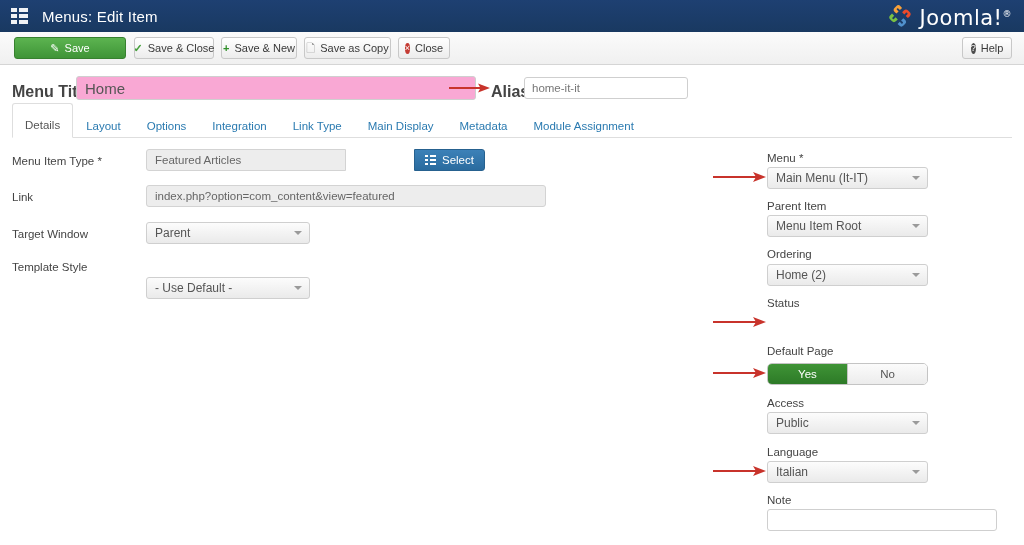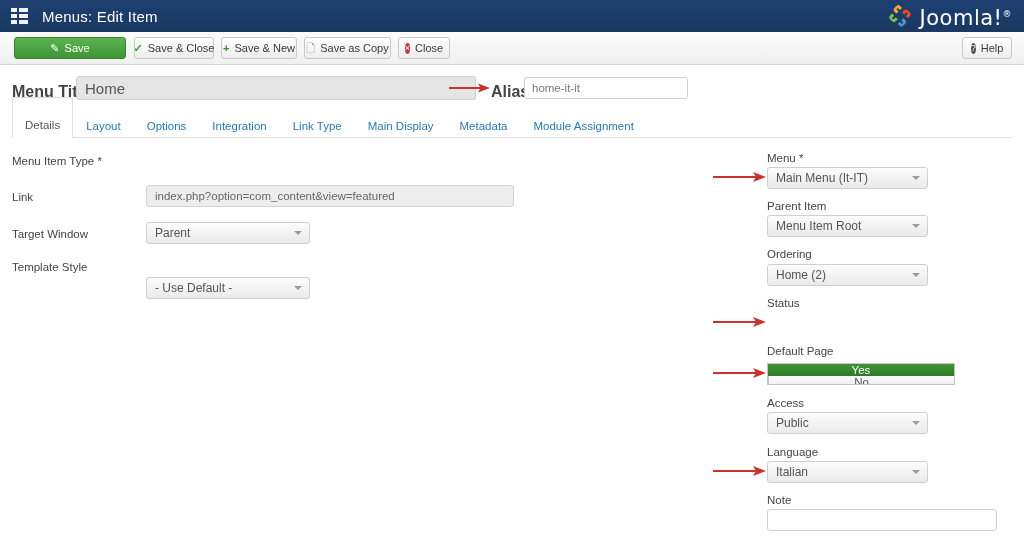--- a/index.html
+++ b/index.html
@@ -115,21 +115,21 @@
     font-weight: bold;
   }
   .label-menu-title { position: absolute; left: 12px; top: 83px; }
   .input-menu-title {
     position: absolute;
     left: 76px; top: 76px;
     width: 400px; height: 24px;
     box-sizing: border-box;
     border: 1px solid #cfcfcf;
     border-radius: 3px;
-    background: #e5e5e5;
+    background: #f9a8d4;
     padding: 0 8px;
     font-size: 15px;
     color: #555;
     font-family: "Liberation Sans", sans-serif;
     outline: none;
   }
   .label-alias { position: absolute; left: 491px; top: 83px; }
   .input-alias {
     position: absolute;
     left: 524px; top: 77px;
@@ -150,21 +150,21 @@
     position: absolute;
     left: 12px; top: 112px;
     width: 1000px; height: 25px;
     border-bottom: 1px solid #dedede;
     display: flex;
     align-items: flex-end;
   }
   .tab {
     font-size: 11.5px;
     color: #2a7ab0;
-    padding: 21px 12px 6px 12px;
+    padding: 15px 12px 6px 12px;
     cursor: pointer;
     border: 1px solid transparent;
     border-bottom: none;
     position: relative;
     top: 1px;
     white-space: nowrap;
   }
   .tab.active {
     color: #555;
     background: #ffffff;
@@ -263,27 +263,26 @@
     cursor: pointer;
   }
   .status-select .caret {
     position: absolute; right: 7px; top: 50%; margin-top: -2px;
     width: 0; height: 0;
     border-left: 4px solid transparent;
     border-right: 4px solid transparent;
     border-top: 4px solid #8ec986;
   }
   .toggle {
-    width: 188px; height: 22px;
+    width: 161px; height: 22px;
     box-sizing: border-box;
     border: 1px solid #c4c4c4;
-    border-radius: 0;
+    border-radius: 5px;
     display: flex;
     overflow: hidden;
-    flex-direction: column;
   }
   .toggle .opt {
     flex: 1;
     display: flex;
     align-items: center;
     justify-content: center;
     font-size: 11.5px;
     cursor: pointer;
   }
   .toggle .opt.on {
@@ -397,23 +396,37 @@
   <div class="tab">Integration</div>
   <div class="tab">Link Type</div>
   <div class="tab">Main Display</div>
   <div class="tab">Metadata</div>
   <div class="tab">Module Assignment</div>
 </div>
 
 <div class="form-left">
 
   <span class="fl-label" style="top:15px;">Menu Item Type *</span>
+  <div class="fl-ctl" style="top:9px; width:200px;">
+    <div class="readonly-input" style="width:200px; border-radius:3px 0 0 3px;">Featured Articles</div>
+    <div class="btn-select">
+      <span class="sel-grid">
+          <i></i>
+          <i></i>
+          <i></i>
+          <i></i>
+          <i></i>
+          <i></i>
+        </span>
+      <span>Select</span>
+    </div>
+  </div>
 
   <span class="fl-label" style="top:51px;">Link</span>
-  <div class="fl-ctl readonly-input" style="top:45px; width:368px;">index.php?option=com_content&amp;view=featured</div>
+  <div class="fl-ctl readonly-input" style="top:45px; width:400px;">index.php?option=com_content&amp;view=featured</div>
 
   <span class="fl-label" style="top:88px;">Target Window</span>
   <div class="fl-ctl select-box" style="top:82px; width:164px;">
     <span>Parent</span>
     <span class="caret"></span>
   </div>
 
   <span class="fl-label" style="top:121px;">Template Style</span>
   <div class="fl-ctl select-box" style="top:115px; width:164px;">
     <span>- Use Default -</span>

